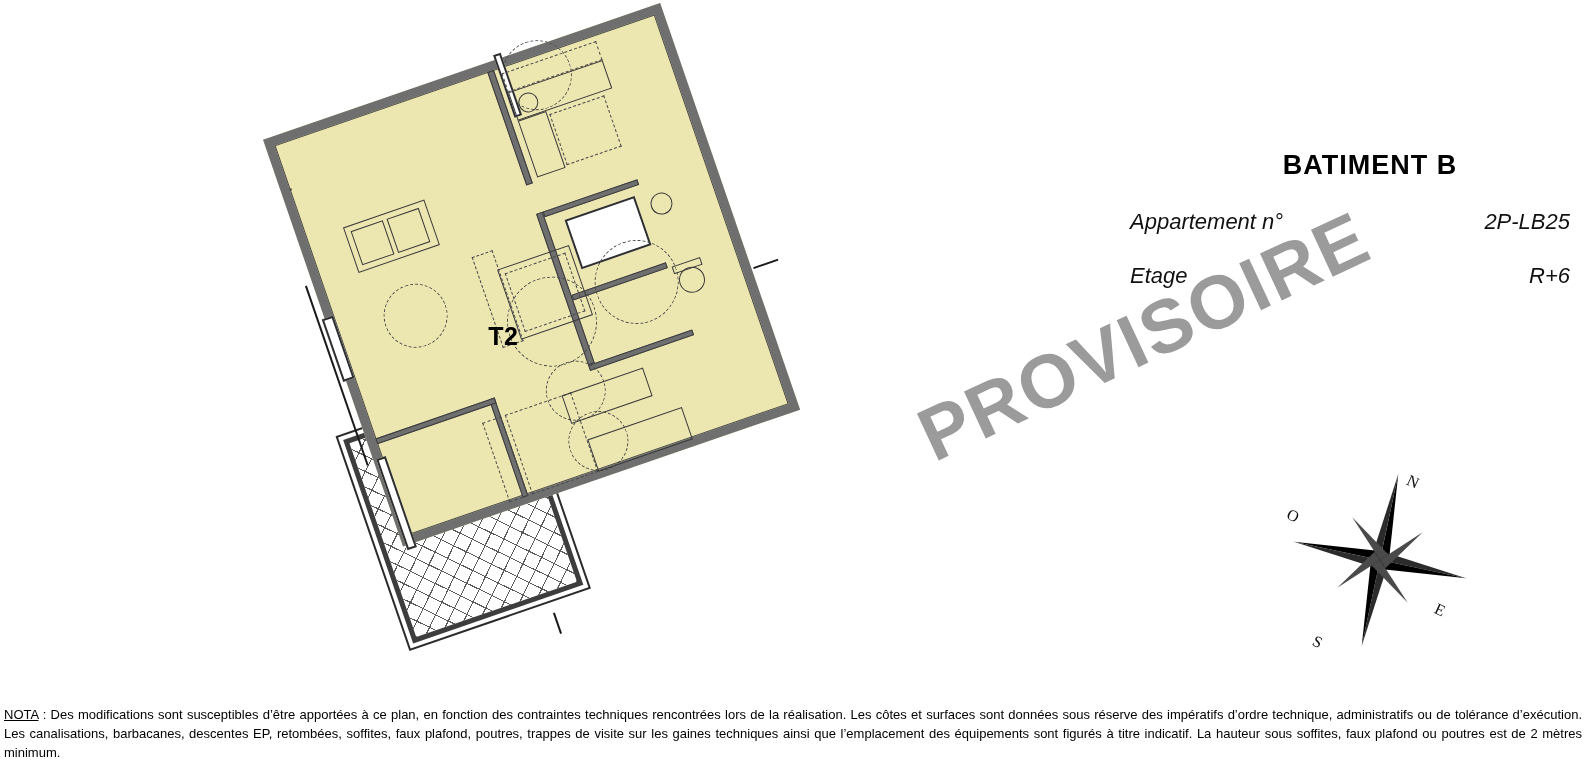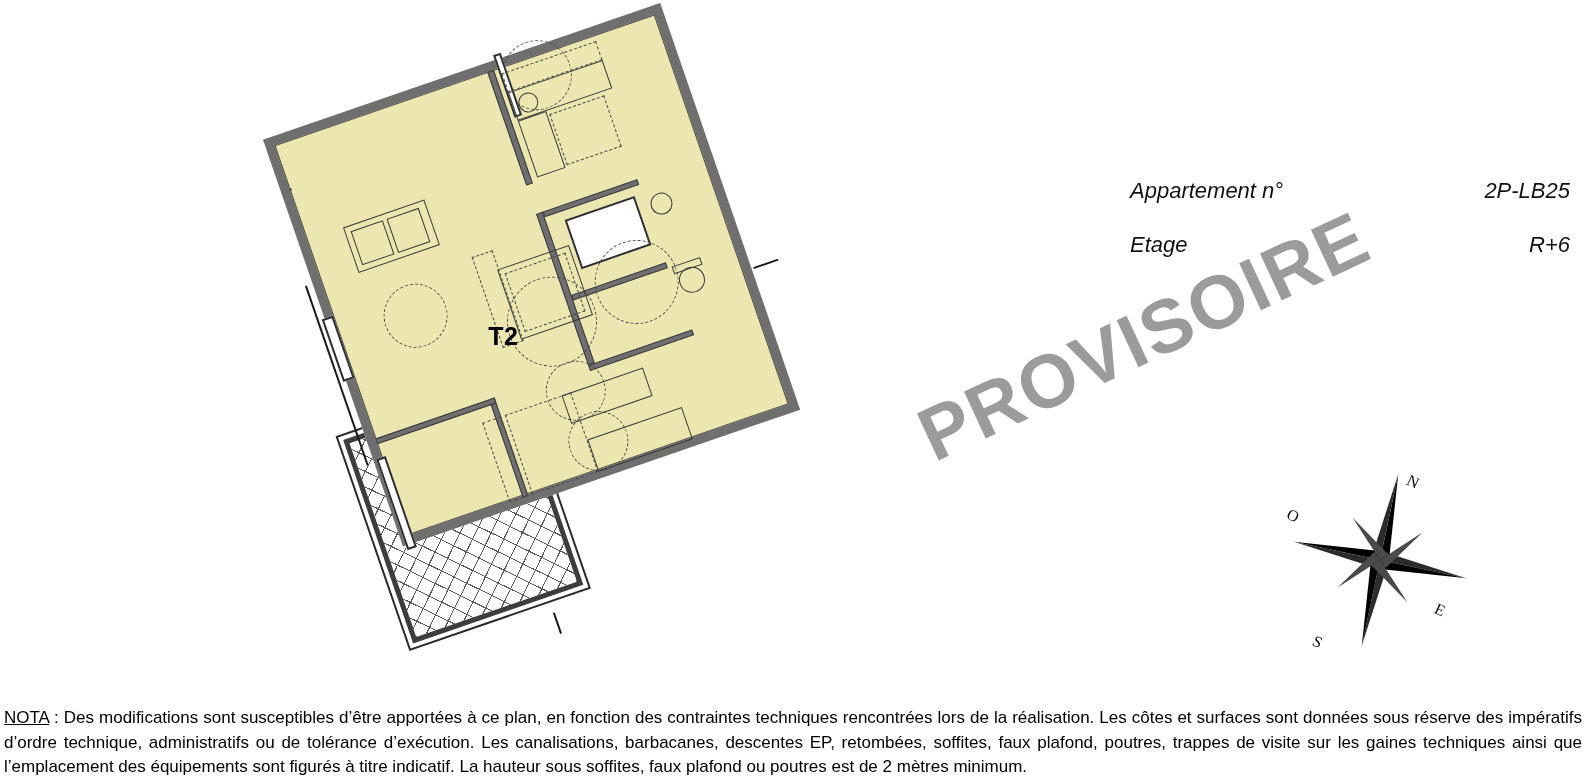--- a/index.html
+++ b/index.html
@@ -194,21 +194,21 @@
     color: #111;
     font-family: "Liberation Serif", serif;
   }
 
   
   #nota {
     position: absolute;
     left: 4px;
     top: 706px;
     width: 1578px;
-    font-size: 17px;
+    font-size: 13px;
     line-height: 1.45;
     color: #000;
     text-align: justify;
   }
   #nota .nota-key {
     text-decoration: underline;
     font-weight: normal;
   }
 </style>
 </head>
@@ -274,20 +274,21 @@
 
     <div class="dim-line" style="left:22px; top:172px; width:2px; height:190px;"></div>
     <div class="dim-line" style="left:150px; top:562px; width:2px; height:22px;"></div>
     <div class="dim-line" style="left:452px; top:300px; width:26px; height:2px;"></div>
 
     <div class="room-label" style="left:178px; top:270px; transform: rotate(19deg);">T2</div>
   </div>
 </div>
 
 <div id="info-panel">
+  <div id="building-title">BATIMENT B</div>
 
   <div class="info-row">
     <span class="label">Appartement n°</span>
     <span class="value">2P-LB25</span>
   </div>
 
   <div class="info-row">
     <span class="label">Etage</span>
     <span class="value">R+6</span>
   </div>

